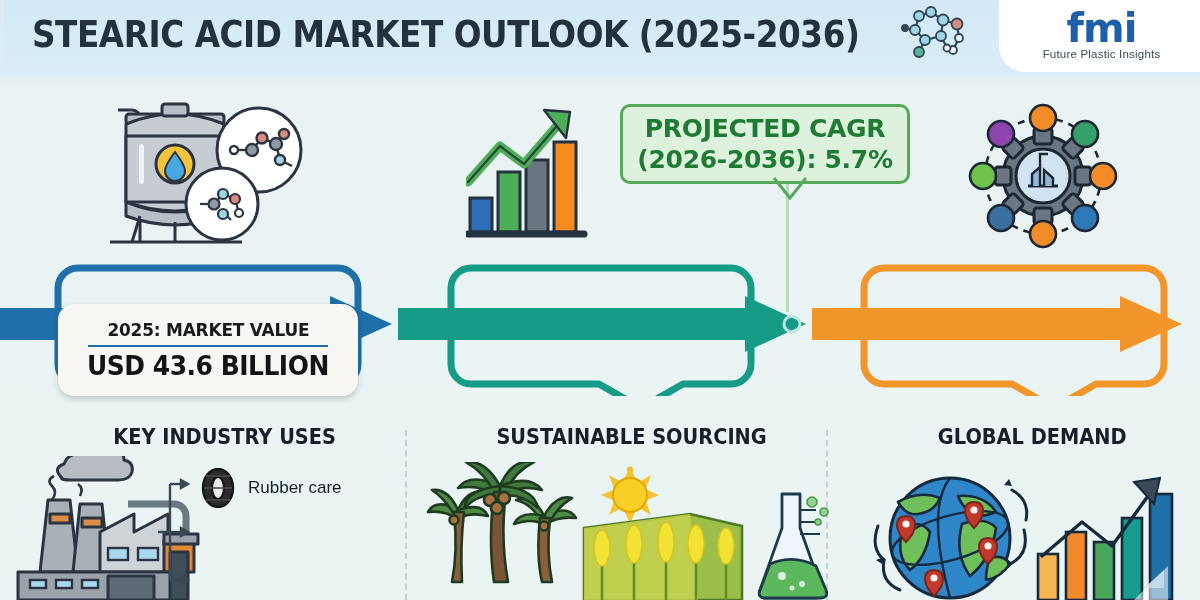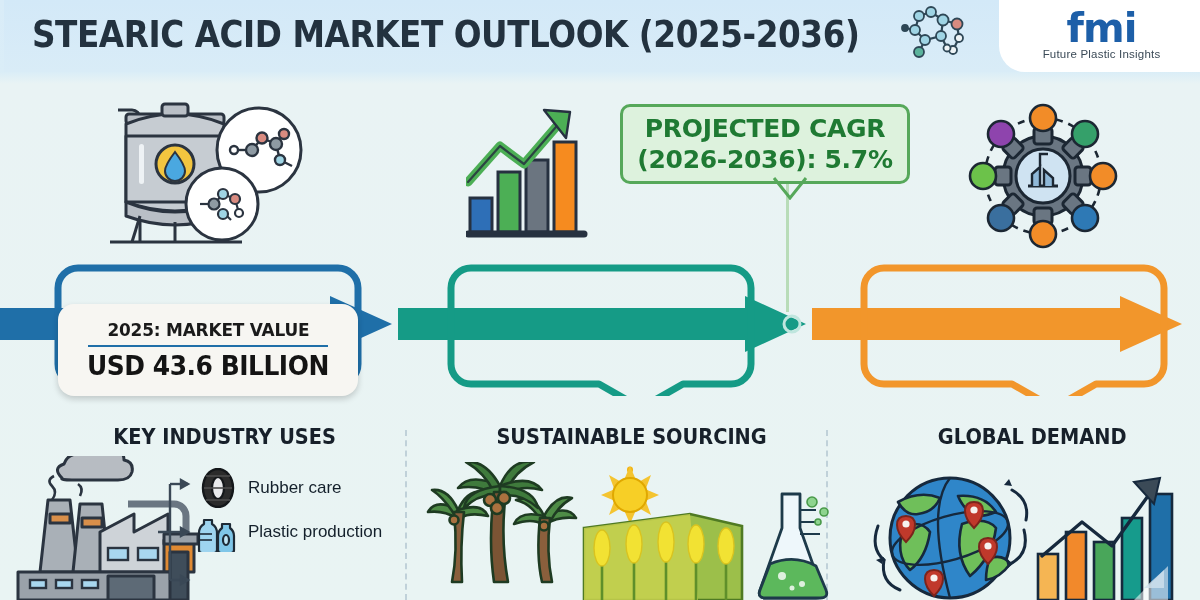--- a/index.html
+++ b/index.html
@@ -333,34 +333,20 @@
           <g stroke="#4d4d4d" stroke-width="1.6">
             <path d="M10 8 h24"></path>
               <path d="M8 20 h28"></path>
               <path d="M10 32 h24"></path>
           </g>
         </svg>
       </span>
       <span class="use-text">Rubber care</span>
     </div>
 
-    <div class="use-row">
-      <span class="use-icon">
-        <svg width="44" height="40" viewBox="0 0 44 40">
-          <g stroke="#1d2a36" stroke-width="2.2" stroke-linejoin="round">
-            <path d="M8 8 h8 v4 q5 3 5 9 v17 q0 3 -3 3 h-12 q-3 0 -3 -3 V21 q0 -6 5 -9 Z" fill="#9ed4ef"></path>
-            <path d="M26 12 h8 v4 q4 3 4 8 v14 q0 3 -3 3 h-10 q-3 0 -3 -3 V24 q0 -5 4 -8 Z" fill="#7fc6e8"></path>
-            <path d="M4 22 h12" stroke-width="1.6"></path>
-              <path d="M4 28 h12" stroke-width="1.6"></path>
-            <ellipse cx="30" cy="28" rx="3" ry="5" fill="#bfe6f5"></ellipse>
-          </g>
-        </svg>
-      </span>
-      <span class="use-text">Plastic production</span>
-    </div>
   </div>
 
   <div class="ill-palms">
     <svg width="160" height="138" viewBox="0 0 160 138">
       <g stroke="#1e3b22" stroke-width="2.6" stroke-linejoin="round">
         <g fill="#4e8c46">
           <path d="M34 48 q-22 -12 -30 2 q16 -2 28 6 Z"></path>
           <path d="M34 48 q-10 -22 -26 -20 q12 8 22 24 Z"></path>
           <path d="M34 48 q10 -22 28 -18 q-16 6 -24 22 Z"></path>
           <path d="M34 48 q24 -8 30 6 q-18 -4 -28 2 Z"></path>

